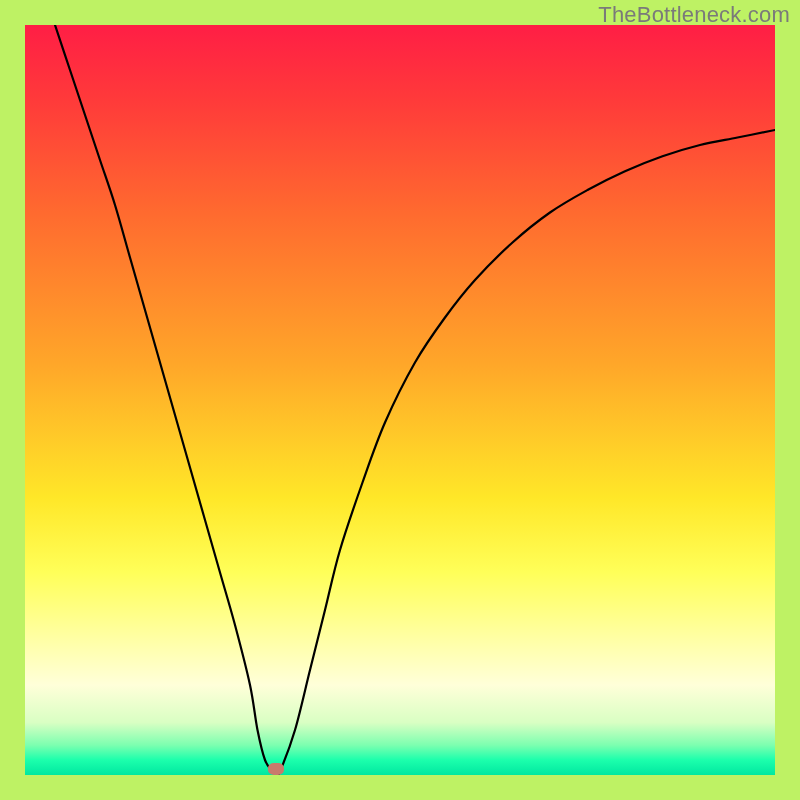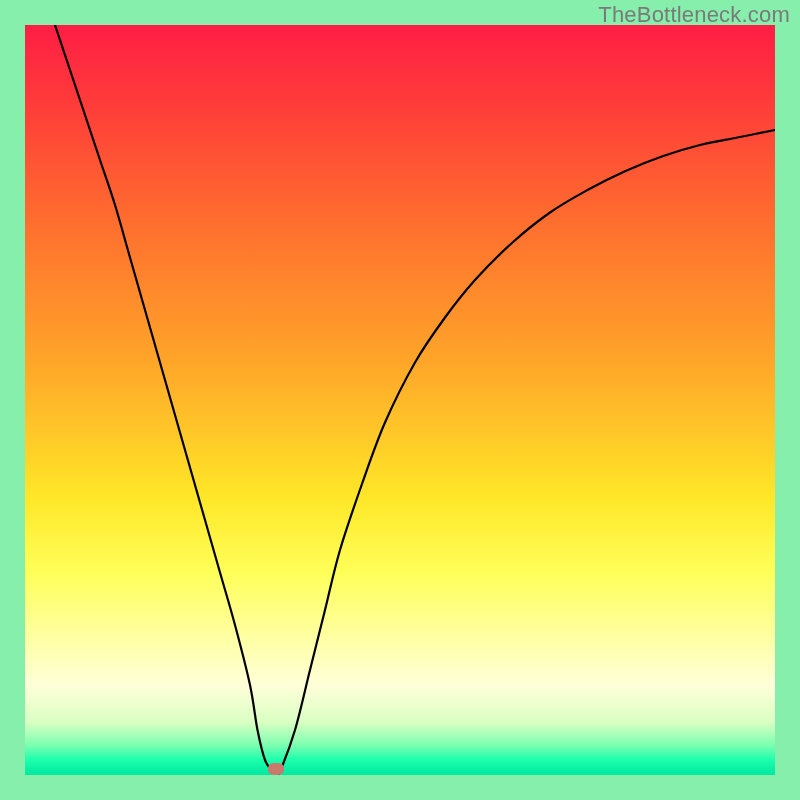--- a/index.html
+++ b/index.html
@@ -1,21 +1,21 @@
 <!DOCTYPE html>
 <html><head>
 <meta charset="utf-8">
 <style>
   * { margin: 0; padding: 0; box-sizing: border-box; }
   html, body { width: 800px; height: 800px; overflow: hidden; background: #000; }
   .frame {
     position: relative;
     width: 800px;
     height: 800px;
-    background: #86efac;
+    background: #bef264;
   }
   .watermark {
     position: absolute;
     top: 2px;
     right: 10px;
     font-family: Arial, Helvetica, sans-serif;
     font-size: 22px;
     color: #7a7a7a;
     letter-spacing: 0.2px;
     z-index: 5;

